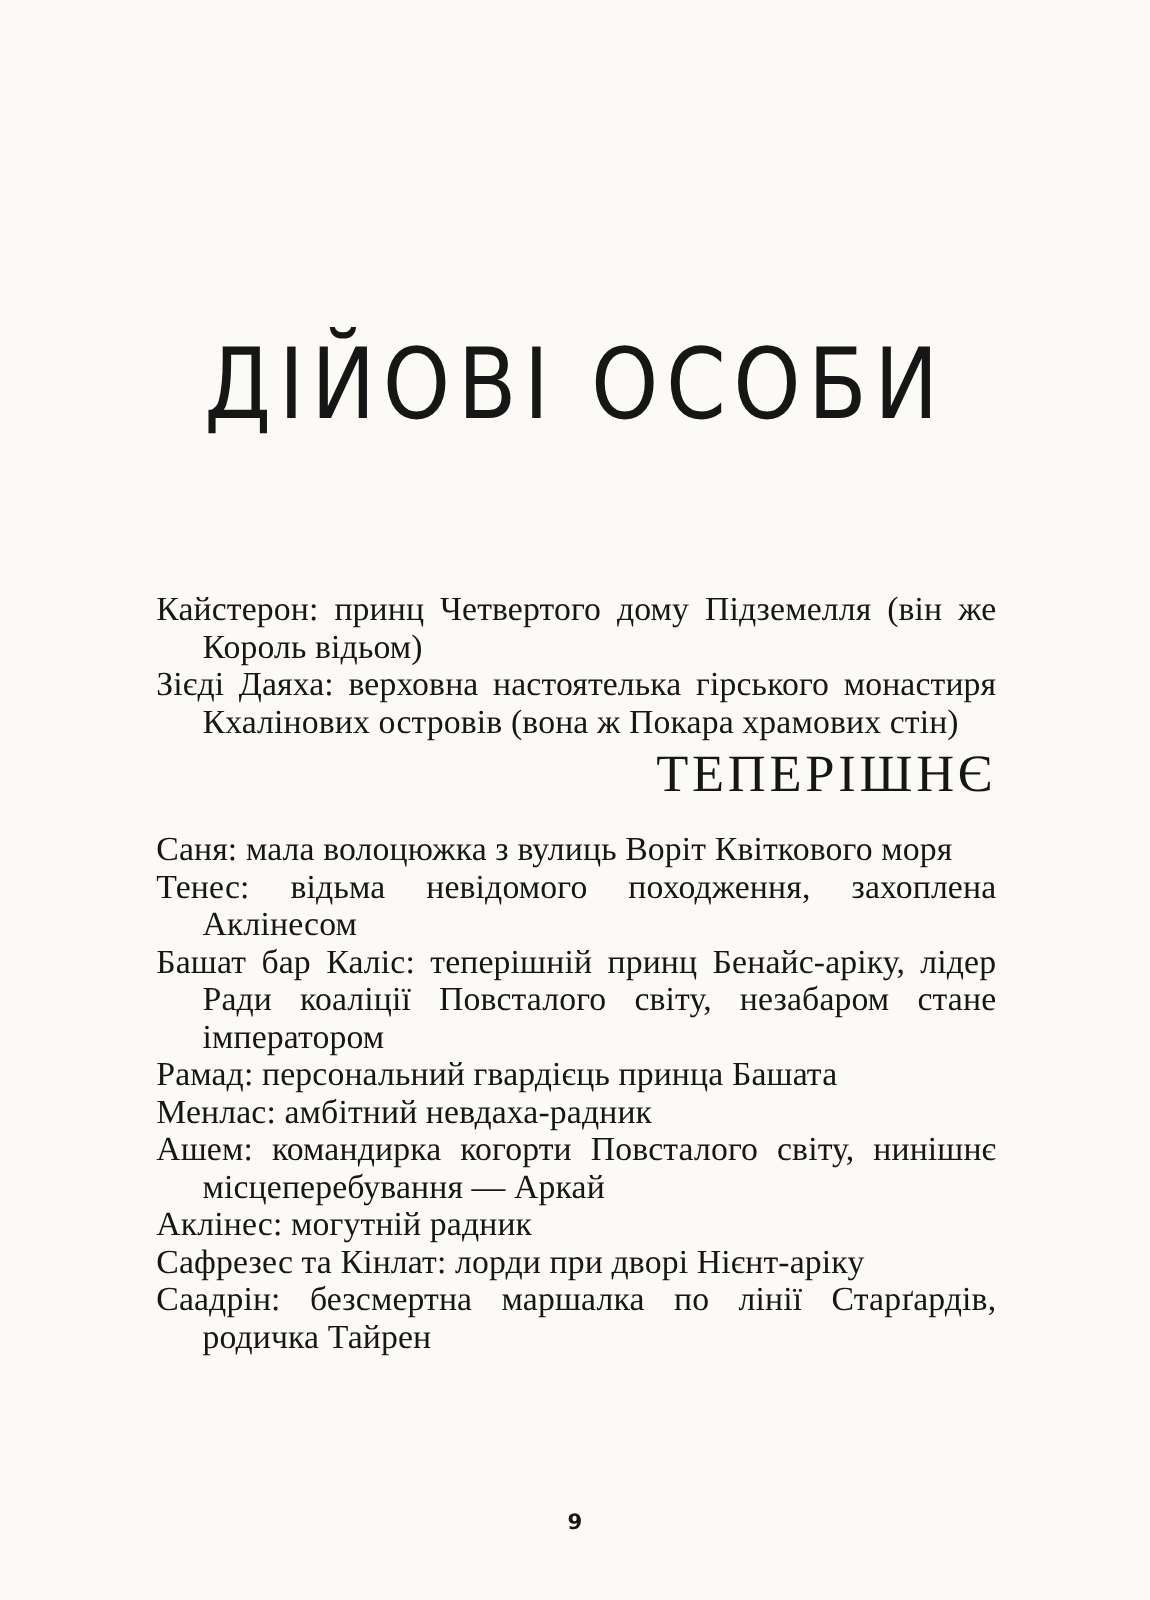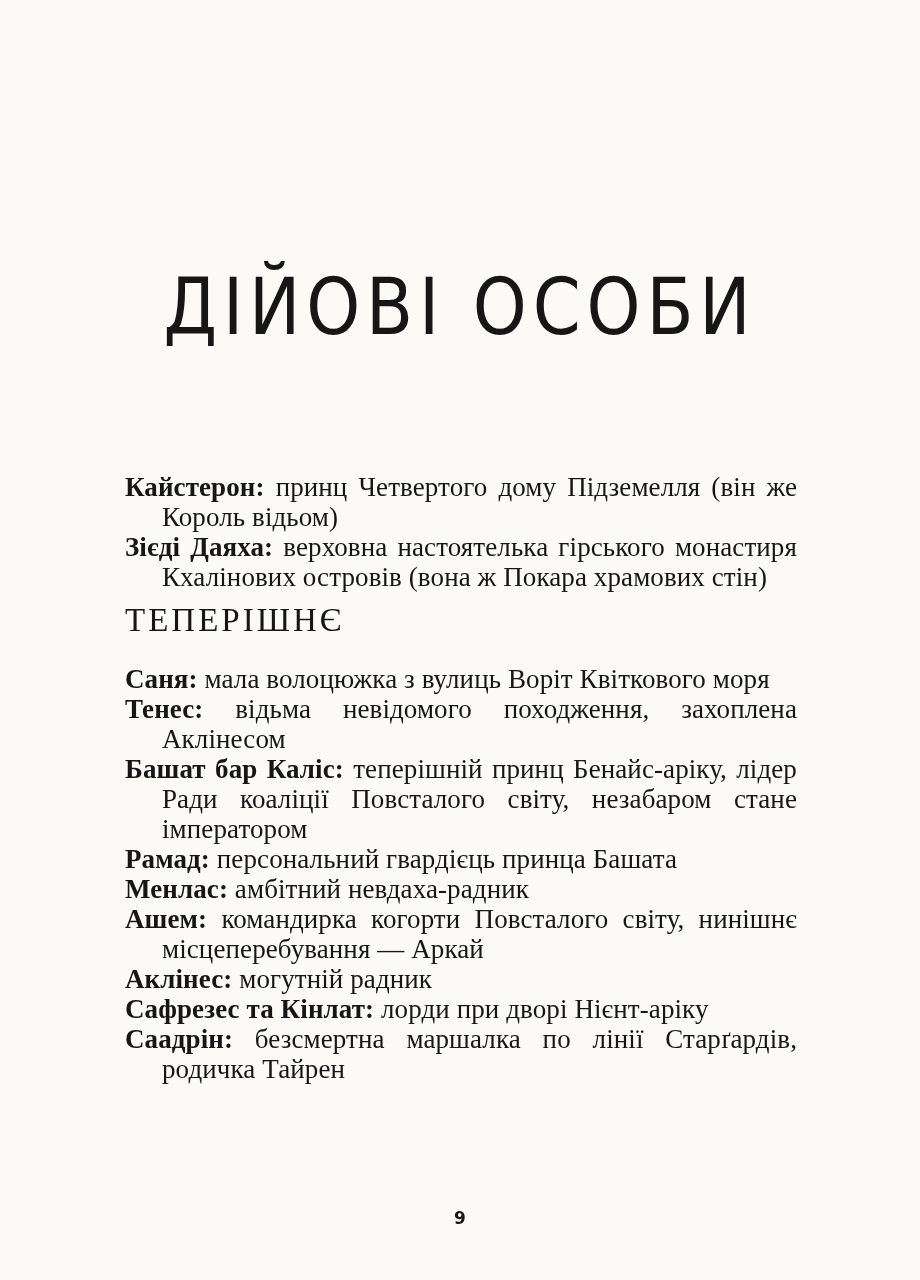--- a/index.html
+++ b/index.html
@@ -39,28 +39,28 @@
   }
   .entry{
     margin:0;
     padding-left:37px;
     text-indent:-37px;
     font-size:27px;
     line-height:30px;
     text-align:justify;
     letter-spacing:0.1px;
   }
-  .entry b{font-weight:bold;}
+  .entry b{font-weight:normal;}
   .section-heading{
     margin:10px 0 26px 0;
     padding:0;
     text-indent:0;
-    text-align:left;
+    text-align:right;
     font-weight:normal;
-    font-size:33px;
+    font-size:42px;
     line-height:36px;
     letter-spacing:3px;
   }
   .page-number{
     position:absolute;
     top:1208px;left:0;right:0;
     text-align:center;
     font-family:"DejaVu Sans","Liberation Sans",sans-serif;
     font-weight:bold;
     font-size:17px;

